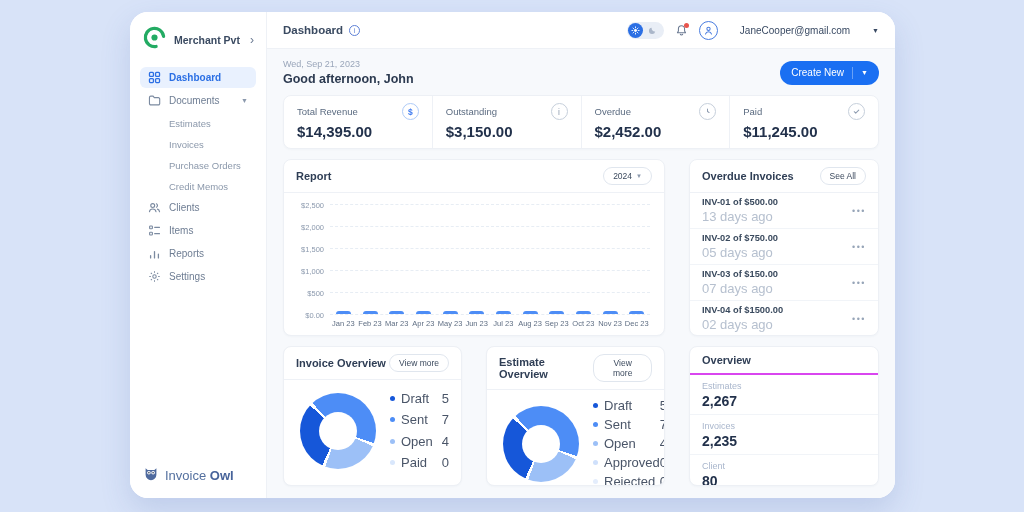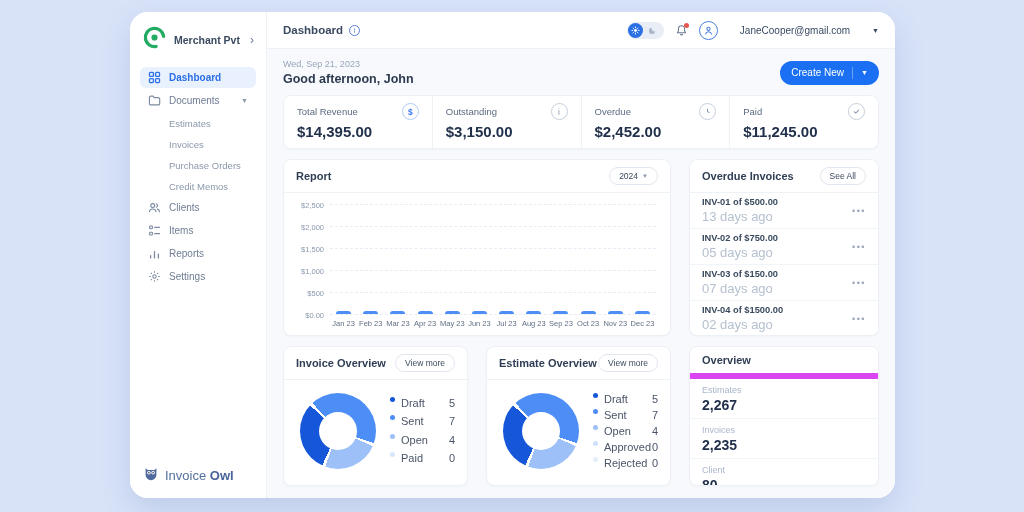--- a/index.html
+++ b/index.html
@@ -49,21 +49,21 @@
 
   .stats-card{background:#fff;border:1px solid #edf0f5;border-radius:8px;display:flex;margin-bottom:10px;box-shadow:0 1px 2px rgba(30,50,90,.03)}
   .stat{flex:1;padding:7px 13px 8px;border-right:1px solid #eef1f6}
   .stat:last-child{border-right:none}
   .stat-top{display:flex;justify-content:space-between;align-items:center}
   .stat-label{font-size:9.5px;color:#5b6b80}
   .stat-icon{width:17px;height:17px;border-radius:50%;border:1px solid #c6cfdb;color:#8e9cb0;display:flex;align-items:center;justify-content:center;font-size:8.5px}
   .stat-icon.blue{border-color:#aecbf8;color:#3f7bf0;font-weight:700}
   .stat-value{font-size:15px;font-weight:700;color:#22314b;margin-top:3px}
 
-  .row{display:flex;gap:18px}
+  .row{display:flex;gap:24px}
   .card{background:#fff;border:1px solid #edf0f5;border-radius:8px;overflow:hidden;box-shadow:0 1px 2px rgba(30,50,90,.03)}
   .card-head{display:flex;justify-content:space-between;align-items:center;padding:7px 12px;border-bottom:1px solid #eef1f6}
   .card-title{font-size:11px;font-weight:700;color:#2f3e55}
   .pill{border:1px solid #e0e6ee;background:#fff;border-radius:11px;font-size:8.5px;color:#3c4a5e;padding:3px 9px;font-family:inherit;display:flex;align-items:center;gap:4px;cursor:pointer}
   .pill .chev-d{font-size:6px;color:#8b99ad}
 
   .mid{height:177px;margin-bottom:10px}
   .report-card{flex:1;display:flex;flex-direction:column;min-width:0}
   .chart-wrap{flex:1;padding:11px 14px 7px 10px;display:flex;flex-direction:column;min-height:0}
   .plot{position:relative;flex:1;margin-left:36px}
@@ -83,21 +83,21 @@
   .od-name{font-size:9.3px;font-weight:700;color:#3a4a5e}
   .od-age{font-size:13px;color:#b6c0cf;margin-top:2px}
   .od-menu{color:#97a5b8;font-size:9px;letter-spacing:1.5px;cursor:pointer}
 
   .bot{flex:1;min-height:0}
   .donut-card{flex:1;display:flex;flex-direction:column;min-width:0}
   .donut-body{flex:1;display:flex;align-items:center;padding:4px 12px 8px}
   .donut{width:76px;height:76px;border-radius:50%;position:relative;margin:0 4px;flex:none}
   .donut::after{content:"";position:absolute;inset:19px;background:#fff;border-radius:50%}
   .legend{flex:1;margin-left:10px}
-  .lrow{display:flex;align-items:flex-start;font-size:11px;color:#4a5568}
+  .lrow{display:flex;align-items:center;font-size:13px;color:#4a5568}
   .legend.l4 .lrow{margin:6.5px 0}
   .legend.l5 .lrow{margin:4px 0}
   .ldot{width:5px;height:5px;border-radius:50%;margin-right:6px;flex:none}
   .llabel{flex:1}
 
   .overview-card{width:190px;min-width:190px;display:flex;flex-direction:column}
   .ov-row{flex:1;padding:6px 12px 5px;border-bottom:1px solid #f1f4f8;display:flex;flex-direction:column;justify-content:center}
   .ov-row:last-child{border-bottom:none}
   .ov-label{font-size:9px;color:#a9b6cc;margin-bottom:2px}
   .ov-value{font-size:14px;font-weight:700;color:#22314b}
@@ -482,21 +482,21 @@
               <div class="lrow">
                     <span class="ldot" style="background: rgb(228, 237, 252);"></span>
                     <span class="llabel">Rejected</span>
                     <span class="lval">0</span>
                   </div>
             </div>
           </div>
         </section>
 
         <section class="card overview-card">
-          <div class="card-head" style="border-bottom:6px solid #d946ef">
+          <div class="card-head" style="border-bottom:2px solid #d946ef">
             <span class="card-title">Overview</span>
           </div>
           <div class="ov-row">
             <div class="ov-label">Estimates</div>
             <div class="ov-value">2,267</div>
           </div>
           <div class="ov-row">
             <div class="ov-label">Invoices</div>
             <div class="ov-value">2,235</div>
           </div>

